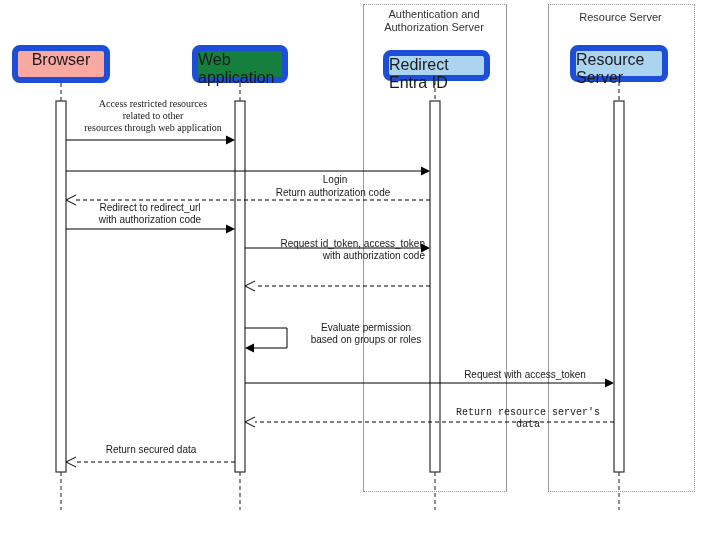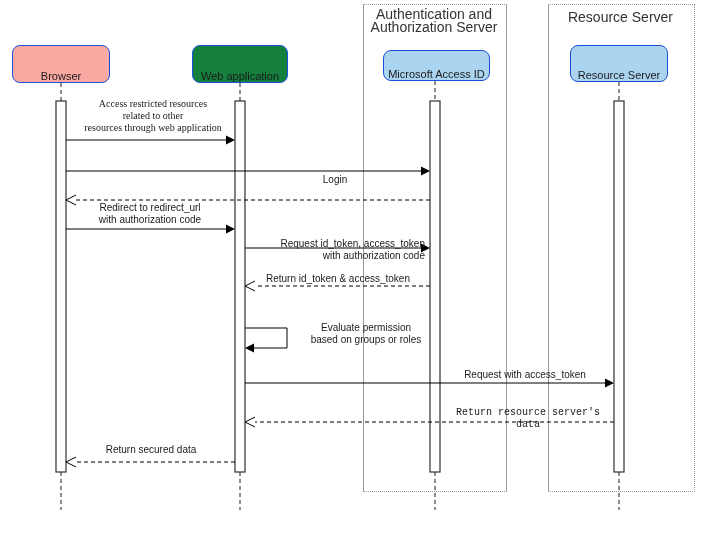--- a/index.html
+++ b/index.html
@@ -5,32 +5,32 @@
   html,body{margin:0;padding:0;background:#ffffff;}
   #stage{
     position:relative;width:719px;height:533px;background:#ffffff;overflow:hidden;
     font-family:"Liberation Sans", sans-serif;color:#1a1a1a;
   }
   
   .frame{position:absolute;z-index:1;border-top:1px dotted #999;border-bottom:1px dotted #999;}
   #frame-auth{left:363px;top:4px;width:142px;height:486px;border-left:1px solid #9a9a9a;border-right:1px solid #9a9a9a;}
   #frame-res{left:548px;top:4px;width:145px;height:486px;border-left:1px solid #9a9a9a;border-right:1px dotted #999;}
   .frame-title{
-    position:absolute;z-index:3;font-size:14px;line-height:13px;text-align:center;
+    position:absolute;z-index:3;font-size:11px;line-height:13px;text-align:center;
     color:#333;white-space:pre-line;
   }
   #frame-auth-title{left:363px;top:8px;width:142px;}
   #frame-res-title{left:548px;top:11px;width:145px;}
   
   #lines{position:absolute;left:0;top:0;z-index:2;}
   
   .actor{
-    position:absolute;z-index:3;border:1px solid #1d4ed8;border-radius:8px;
-    display:flex;align-items:flex-end;justify-content:center;
-    font-size:11px;color:#1a1a1a;box-sizing:border-box;
+    position:absolute;z-index:3;border:6px solid #1d4ed8;border-radius:8px;
+    display:flex;align-items:flex-start;justify-content:center;
+    font-size:16px;color:#1a1a1a;box-sizing:border-box;
   }
   #actor-browser{left:12px;top:45px;width:98px;height:38px;}
   #actor-webapp{left:192px;top:45px;width:96px;height:38px;}
   #actor-entra{left:383px;top:50px;width:107px;height:31px;}
   #actor-resource{left:570px;top:45px;width:98px;height:37px;}
   
   .msg{
     position:absolute;z-index:4;font-size:10px;line-height:12px;text-align:center;
     white-space:pre-line;color:#1a1a1a;
   }
@@ -105,34 +105,34 @@
     </g>
   </svg>
 
   <div class="actor" id="actor-browser" style="background-color: rgb(249, 168, 162);">
     <span>Browser</span>
   </div>
   <div class="actor" id="actor-webapp" style="background-color: #15803d;">
     <span>Web application</span>
   </div>
   <div class="actor" id="actor-entra" style="background-color: rgb(171, 212, 240);">
-    <span>Microsoft Access ID</span>
+    <span>Redirect Entra ID</span>
   </div>
   <div class="actor" id="actor-resource" style="background-color: rgb(171, 212, 240);">
     <span>Resource Server</span>
   </div>
 
   <div class="msg" id="m1">Access restricted resources
 related to other
 resources through web application</div>
   <div class="msg" id="m2">Login</div>
+  <div class="msg" id="m3">Return authorization code</div>
   <div class="msg" id="m4">Redirect to redirect_url
 with authorization code</div>
   <div class="msg" id="m5">Request id_token, access_token
 with authorization code</div>
-  <div class="msg" id="m6">Return id_token &amp; access_token</div>
   <div class="msg" id="m7">Evaluate permission
 based on groups or roles</div>
   <div class="msg" id="m8">Request with access_token</div>
   <div class="msg" id="m9">Return resource server's data</div>
   <div class="msg" id="m10">Return secured data</div>
 
 </div>
 
 </body></html>

